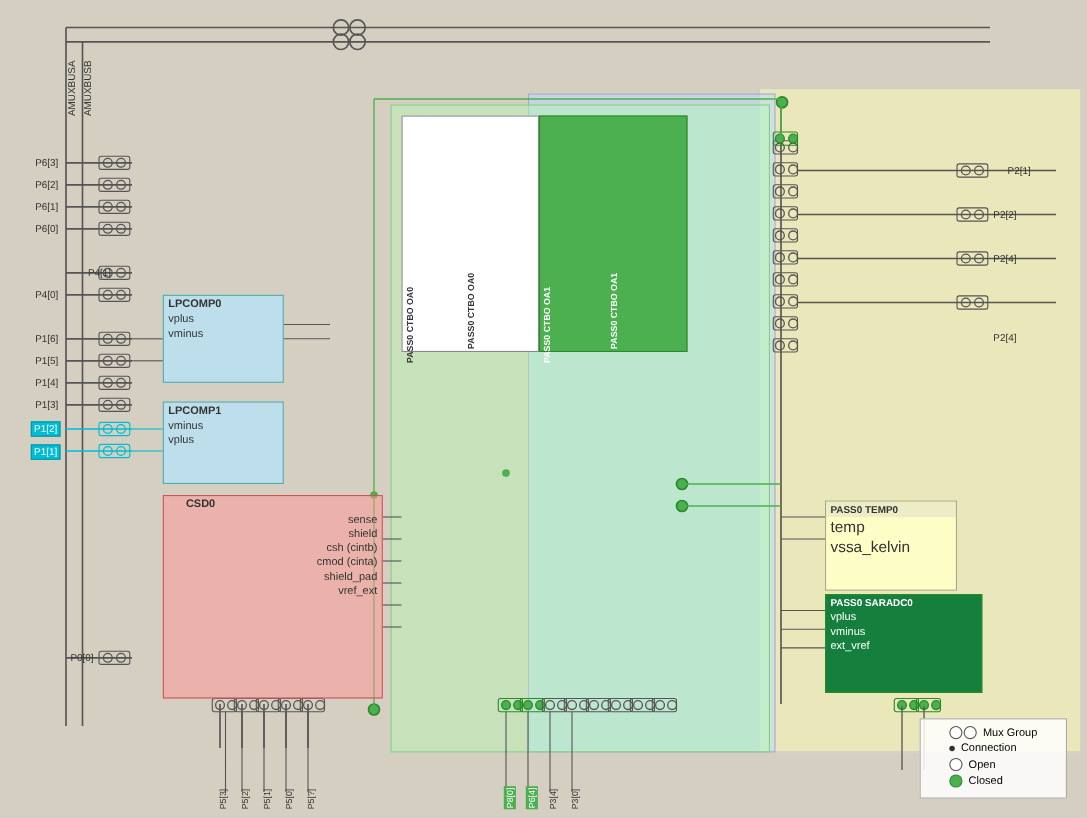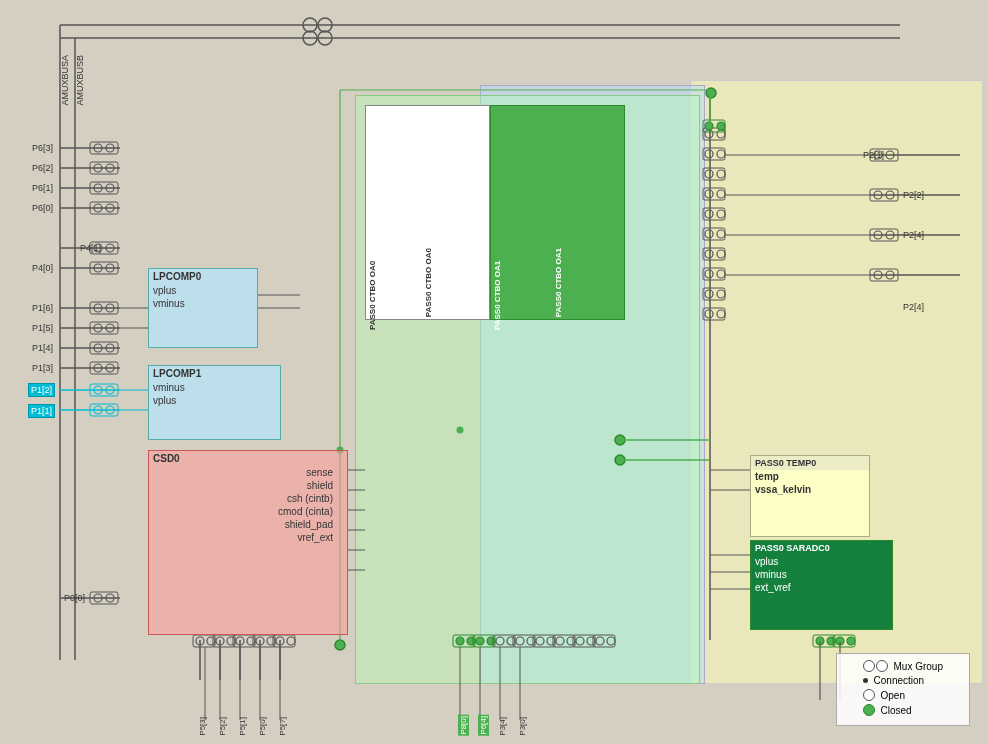--- a/index.html
+++ b/index.html
@@ -72,45 +72,45 @@
       padding: 1px 4px;
       font-size: 10px;
       color: #333;
     }
 
     
     .lpcomp1 {
       position: absolute;
       top: 365px;
       left: 148px;
-      width: 133px;
+      width: 110px;
       height: 75px;
       background: rgba(180, 230, 255, 0.7);
       border: 1.5px solid #5aa;
     }
 
     
     .csd0 {
       position: absolute;
       top: 450px;
       left: 148px;
       width: 200px;
       height: 185px;
       background: rgba(255, 150, 150, 0.5);
       border: 1.5px solid #c55;
     }
     .csd0-title {
       font-size: 10px;
       font-weight: bold;
       color: #333;
-      padding: 2px 4px;
+      padding: 2px 20px;
     }
     .csd0-port {
       text-align: right;
-      padding: 1px 14px 1px 4px;
+      padding: 1px 4px 1px 4px;
       font-size: 10px;
       color: #333;
     }
 
     
     .oa0-block {
       position: absolute;
       top: 105px;
       left: 365px;
       width: 125px;
@@ -160,23 +160,22 @@
       background: rgba(200,200,200,0.3);
     }
     .block-title-white {
       font-size: 9px;
       font-weight: bold;
       color: #fff;
       padding: 2px 4px;
     }
     .block-port {
       padding: 1px 4px;
-      font-size: 10px;
-      color: #333;
-      font-weight: bold;
+      font-size: 14px;
+      color: #333;
     }
     .block-port-white {
       padding: 1px 4px;
       font-size: 10px;
       color: #fff;
     }
 
     
     .bus-label-amuxbusa {
       position: absolute;
@@ -592,21 +591,21 @@
     <div class="block-port">vssa_kelvin</div>
   </div>
 
   <div class="saradc0-block">
     <div class="block-title-white">PASS0 SARADC0</div>
     <div class="block-port-white">vplus</div>
     <div class="block-port-white">vminus</div>
     <div class="block-port-white">ext_vref</div>
   </div>
 
-  <div style="position:absolute;top:150px;left:863px;font-size:9px;color:#333;">P2[1]</div>
+  <div style="position:absolute;top:150px;left:916px;font-size:9px;color:#333;">P2[1]</div>
   <div style="position:absolute;top:190px;left:903px;font-size:9px;color:#333;">P2[2]</div>
   <div style="position:absolute;top:230px;left:903px;font-size:9px;color:#333;">P2[4]</div>
   <div style="position:absolute;top:270px;left:903px;font-size:9px;color:#333;margin-top:32px;">P2[4]</div>
 
   <div style="position:absolute;bottom:8px;left:198px;writing-mode:vertical-rl;transform:rotate(180deg);font-size:8px;color:#333;">P5[3]</div>
   <div style="position:absolute;bottom:8px;left:218px;writing-mode:vertical-rl;transform:rotate(180deg);font-size:8px;color:#333;">P5[2]</div>
   <div style="position:absolute;bottom:8px;left:238px;writing-mode:vertical-rl;transform:rotate(180deg);font-size:8px;color:#333;">P5[1]</div>
   <div style="position:absolute;bottom:8px;left:258px;writing-mode:vertical-rl;transform:rotate(180deg);font-size:8px;color:#333;">P5[0]</div>
   <div style="position:absolute;bottom:8px;left:278px;writing-mode:vertical-rl;transform:rotate(180deg);font-size:8px;color:#333;">P5[?]</div>
 

